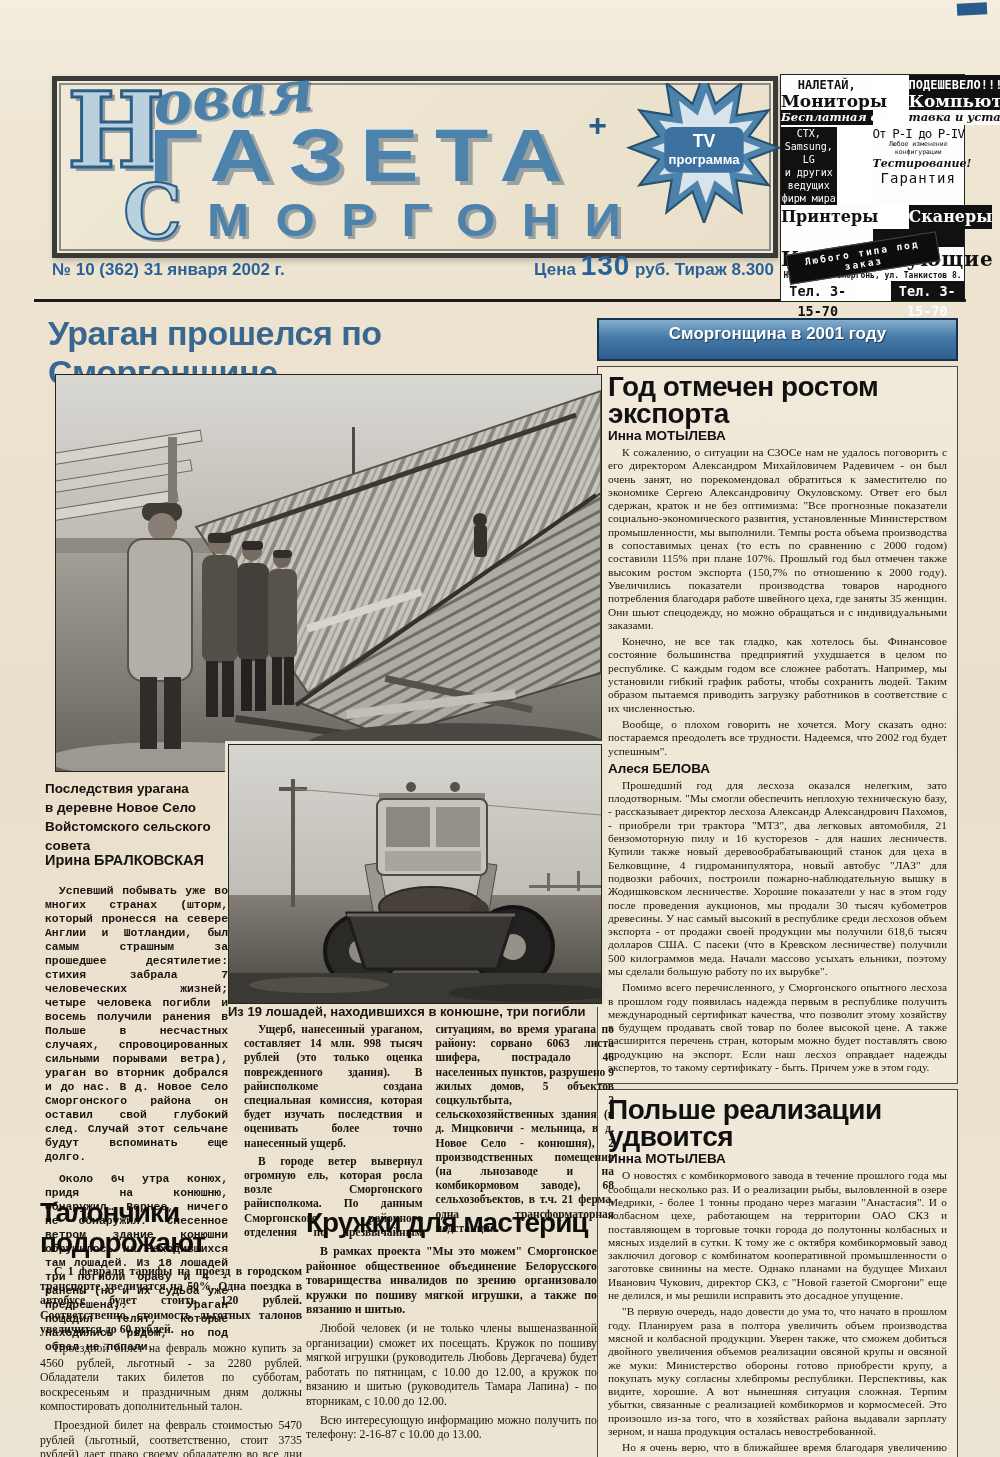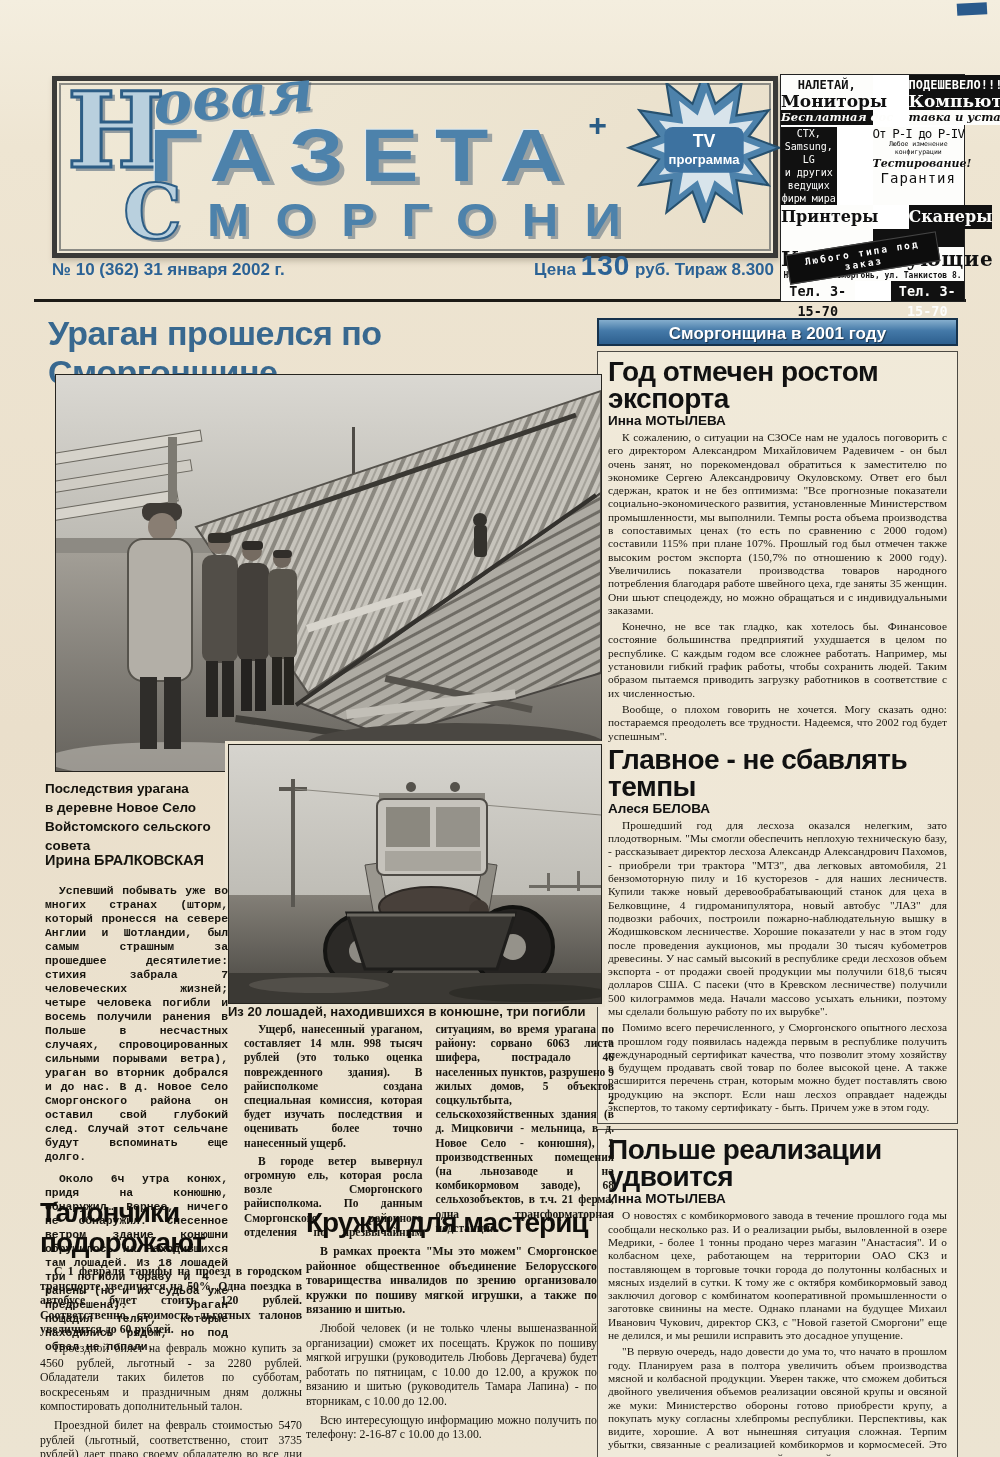--- a/index.html
+++ b/index.html
@@ -53,21 +53,21 @@
   .ad-ps{height:24px;line-height:24px;font-family:"DejaVu Serif",serif;font-weight:bold;font-size:16px;}
   #ad-ribbon-row{position:relative;height:44px;background:linear-gradient(90deg,#fdfdfb 50%,#111 50%);}
   #ad-ribbon{position:absolute;left:6px;top:14px;width:150px;transform:rotate(-9deg);background:#0d0d0d;
     color:#fff;font-size:9.5px;font-weight:bold;text-align:center;letter-spacing:2px;padding:3px 0;border:1px solid #444;}
   #ad-comp{font-family:"DejaVu Serif",serif;font-weight:bold;font-size:20px;text-align:center;line-height:24px;letter-spacing:1px;}
   #ad-addr{font-size:8px;font-weight:bold;text-align:center;line-height:10px;}
   .ad-tel{height:20px;line-height:20px;font-size:13.5px;font-weight:bold;}
   
   #main-headline{left:48px;top:314px;width:540px;font-size:34px;font-weight:bold;color:#38688f;letter-spacing:-.5px;}
   #right-col{left:597px;top:318px;width:361px;}
-  #rc-banner{height:28px;line-height:28px;text-align:center;color:#fff;font-weight:bold;font-size:17px;
+  #rc-banner{height:43px;line-height:28px;text-align:center;color:#fff;font-weight:bold;font-size:17px;
     background:linear-gradient(180deg,#85aecd 0%,#4479a8 45%,#2d5f8e 100%);border:2px solid #16324c;
     box-sizing:border-box;text-shadow:1px 1px 1px rgba(0,0,0,.5);}
   .rc-box{border:1.5px solid #4c4a44;background:rgba(250,246,236,.35);padding:3px 10px 6px 10px;margin-top:5px;}
   .rc-title{font-size:28px;line-height:27px;font-weight:bold;letter-spacing:-.5px;margin:3px 0 1px 0;color:#111;}
   .byline{font-size:13.5px;font-weight:bold;margin:0 0 3px 0;color:#111;}
   .serif-body p{font-family:"Liberation Serif",serif;font-size:11.4px;line-height:13.3px;text-align:justify;
     text-indent:14px;margin:0 0 3px 0;}
   
   #photo1{left:55px;top:374px;width:545px;height:396px;border:1px solid #26241f;}
   #photo2{left:228px;top:744px;width:372px;height:258px;border:1px solid #26241f;box-shadow:0 0 0 3px #ece4d2;}
@@ -178,21 +178,20 @@
       <section>
         <h2 class="rc-title">Год отмечен ростом экспорта</h2>
         <div class="byline">Инна МОТЫЛЕВА</div>
         <div class="serif-body">
             <p>К сожалению, о ситуации на СЗОСе нам не удалось поговорить с его директором Александром Михайловичем Радевичем - он был очень занят, но порекомендовал обратиться к заместителю по экономике Сергею Александровичу Окуловскому. Ответ его был сдержан, краток и не без оптимизма: "Все прогнозные показатели социально-экономического развития, установленные Министерством промышленности, мы выполнили. Темпы роста объема производства в сопоставимых ценах (то есть по сравнению с 2000 годом) составили 115% при плане 107%. Прошлый год был отмечен также высоким ростом экспорта (150,7% по отношению к 2000 году). Увеличились показатели производства товаров народного потребления благодаря работе швейного цеха, где заняты 35 женщин. Они шьют спецодежду, но можно обращаться и с индивидуальными заказами.</p>
             <p>Конечно, не все так гладко, как хотелось бы. Финансовое состояние большинства предприятий ухудшается в целом по республике. С каждым годом все сложнее работать. Например, мы установили гибкий график работы, чтобы сохранить людей. Таким образом пытаемся приводить загрузку работников в соответствие с их численностью.</p>
             <p>Вообще, о плохом говорить не хочется. Могу сказать одно: постараемся преодолеть все трудности. Надеемся, что 2002 год будет успешным".</p>
           </div>
       </section>
       <section>
-        <h2 class="rc-title">Главное - не сбавлять темпы</h2>
         <div class="byline">Алеся БЕЛОВА</div>
         <div class="serif-body">
             <p>Прошедший год для лесхоза оказался нелегким, зато плодотворным. "Мы смогли обеспечить неплохую техническую базу, - рассказывает директор лесхоза Александр Александрович Пахомов, - приобрели три трактора "МТЗ", два легковых автомобиля, 21 бензомоторную пилу и 16 кусторезов - для наших лесничеств. Купили также новый деревообрабатывающий станок для цеха в Белковщине, 4 гидроманипулятора, новый автобус "ЛАЗ" для подвозки рабочих, построили пожарно-наблюдательную вышку в Жодишковском лесничестве. Хорошие показатели у нас в этом году после проведения аукционов, мы продали 30 тысяч кубометров древесины. У нас самый высокий в республике среди лесхозов объем экспорта - от продажи своей продукции мы получили 618,6 тысяч долларов США. С пасеки (что в Кревском лесничестве) получили 500 килограммов меда. Начали массово усыхать ельники, поэтому мы сделали большую работу по их вырубке".</p>
             <p>Помимо всего перечисленного, у Сморгонского опытного лесхоза в прошлом году появилась надежда первым в республике получить международный сертификат качества, что позволит этому хозяйству в будущем продавать свой товар по более высокой цене. А также расширится перечень стран, которым можно будет поставлять свою продукцию на экспорт. Если наш лесхоз оправдает надежды экспертов, то такому сертификату - быть. Причем уже в этом году.</p>
           </div>
       </section>
     </div>
     <div class="rc-box">
       <section>
         <h2 class="rc-title">Польше реализации удвоится</h2>
@@ -321,21 +320,21 @@
   <div class="abs" id="caption1">
       <p class="cap1-line">Последствия урагана</p>
       <p class="cap1-line">в деревне Новое Село</p>
       <p class="cap1-line">Войстомского сельского совета</p>
     </div>
   <div class="abs" id="left-byline">Ирина БРАЛКОВСКАЯ</div>
   <div class="abs" id="left-body">
     <p>Успевший побывать уже во многих странах (шторм, который пронесся на севере Англии и Шотландии, был самым страшным за прошедшее десятилетие: стихия забрала 7 человеческих жизней; четыре человека погибли и восемь получили ранения в Польше в несчастных случаях, спровоцированных сильными порывами ветра), ураган во вторник добрался и до нас. В д. Новое Село Сморгонского района он оставил свой глубокий след. Случай этот сельчане будут вспоминать еще долго.</p>
     <p>Около 6ч утра конюх, придя на конюшню, обнаружил… Вернее, ничего не обнаружил. Снесенное ветром здание конюшни обрушилось на находившихся там лошадей. Из 18 лошадей три погибли сразу и 4 - ранены (но и их судьба уже предрешена). Ураган пощадил телят, которые находились рядом, но под обвал не попали.</p>
   </div>
-  <div class="abs" id="caption2">Из 20 лошадей, находившихся в конюшне, три погибли</div>
+  <div class="abs" id="caption2">Из 19 лошадей, находившихся в конюшне, три погибли</div>
   <div class="abs" id="damage-block">
       <p>Ущерб, нанесенный ураганом, составляет 14 млн. 998 тысяч рублей (это только оценка поврежденного здания). В райисполкоме создана специальная комиссия, которая будет изучать последствия и оценивать более точно нанесенный ущерб.</p>
       <p>В городе ветер вывернул огромную ель, которая росла возле Сморгонского райисполкома. По данным Сморгонского районного отделения по чрезвычайным ситуациям, во время урагана по району: сорвано 6063 листа шифера, пострадало 46 населенных пунктов, разрушено 9 жилых домов, 5 объектов соцкультбыта, 2 сельскохозяйственных здания (в д. Мицковичи - мельница, в д. Новое Село - конюшня), 2 производственных помещения (на льнозаводе и на комбикормовом заводе), 68 сельхозобъектов, в т.ч. 21 ферма, одна трансформаторная подстанция.</p>
     </div>
 
   <div class="abs" id="tickets">
     <h2 class="bot-title">Талончики подорожают</h2>
     <div class="bot-body">
       <p class="lead">С 1 февраля тарифы на проезд в городском транспорте увеличатся на 50%. Одна поездка в автобусе будет стоить 120 рублей. Соответственно, стоимость льготных талонов увеличится до 60 рублей.</p>
       <span><p>Проездной билет на февраль можно купить за 4560 рублей, льготный - за 2280 рублей. Обладатели таких билетов по субботам, воскресеньям и праздничным дням должны компостировать дополнительный талон.</p><p>Проездной билет на февраль стоимостью 5470 рублей (льготный, соответственно, стоит 3735 рублей) дает право своему обладателю во все дни недели не компостировать дополнительный талон.</p></span>

